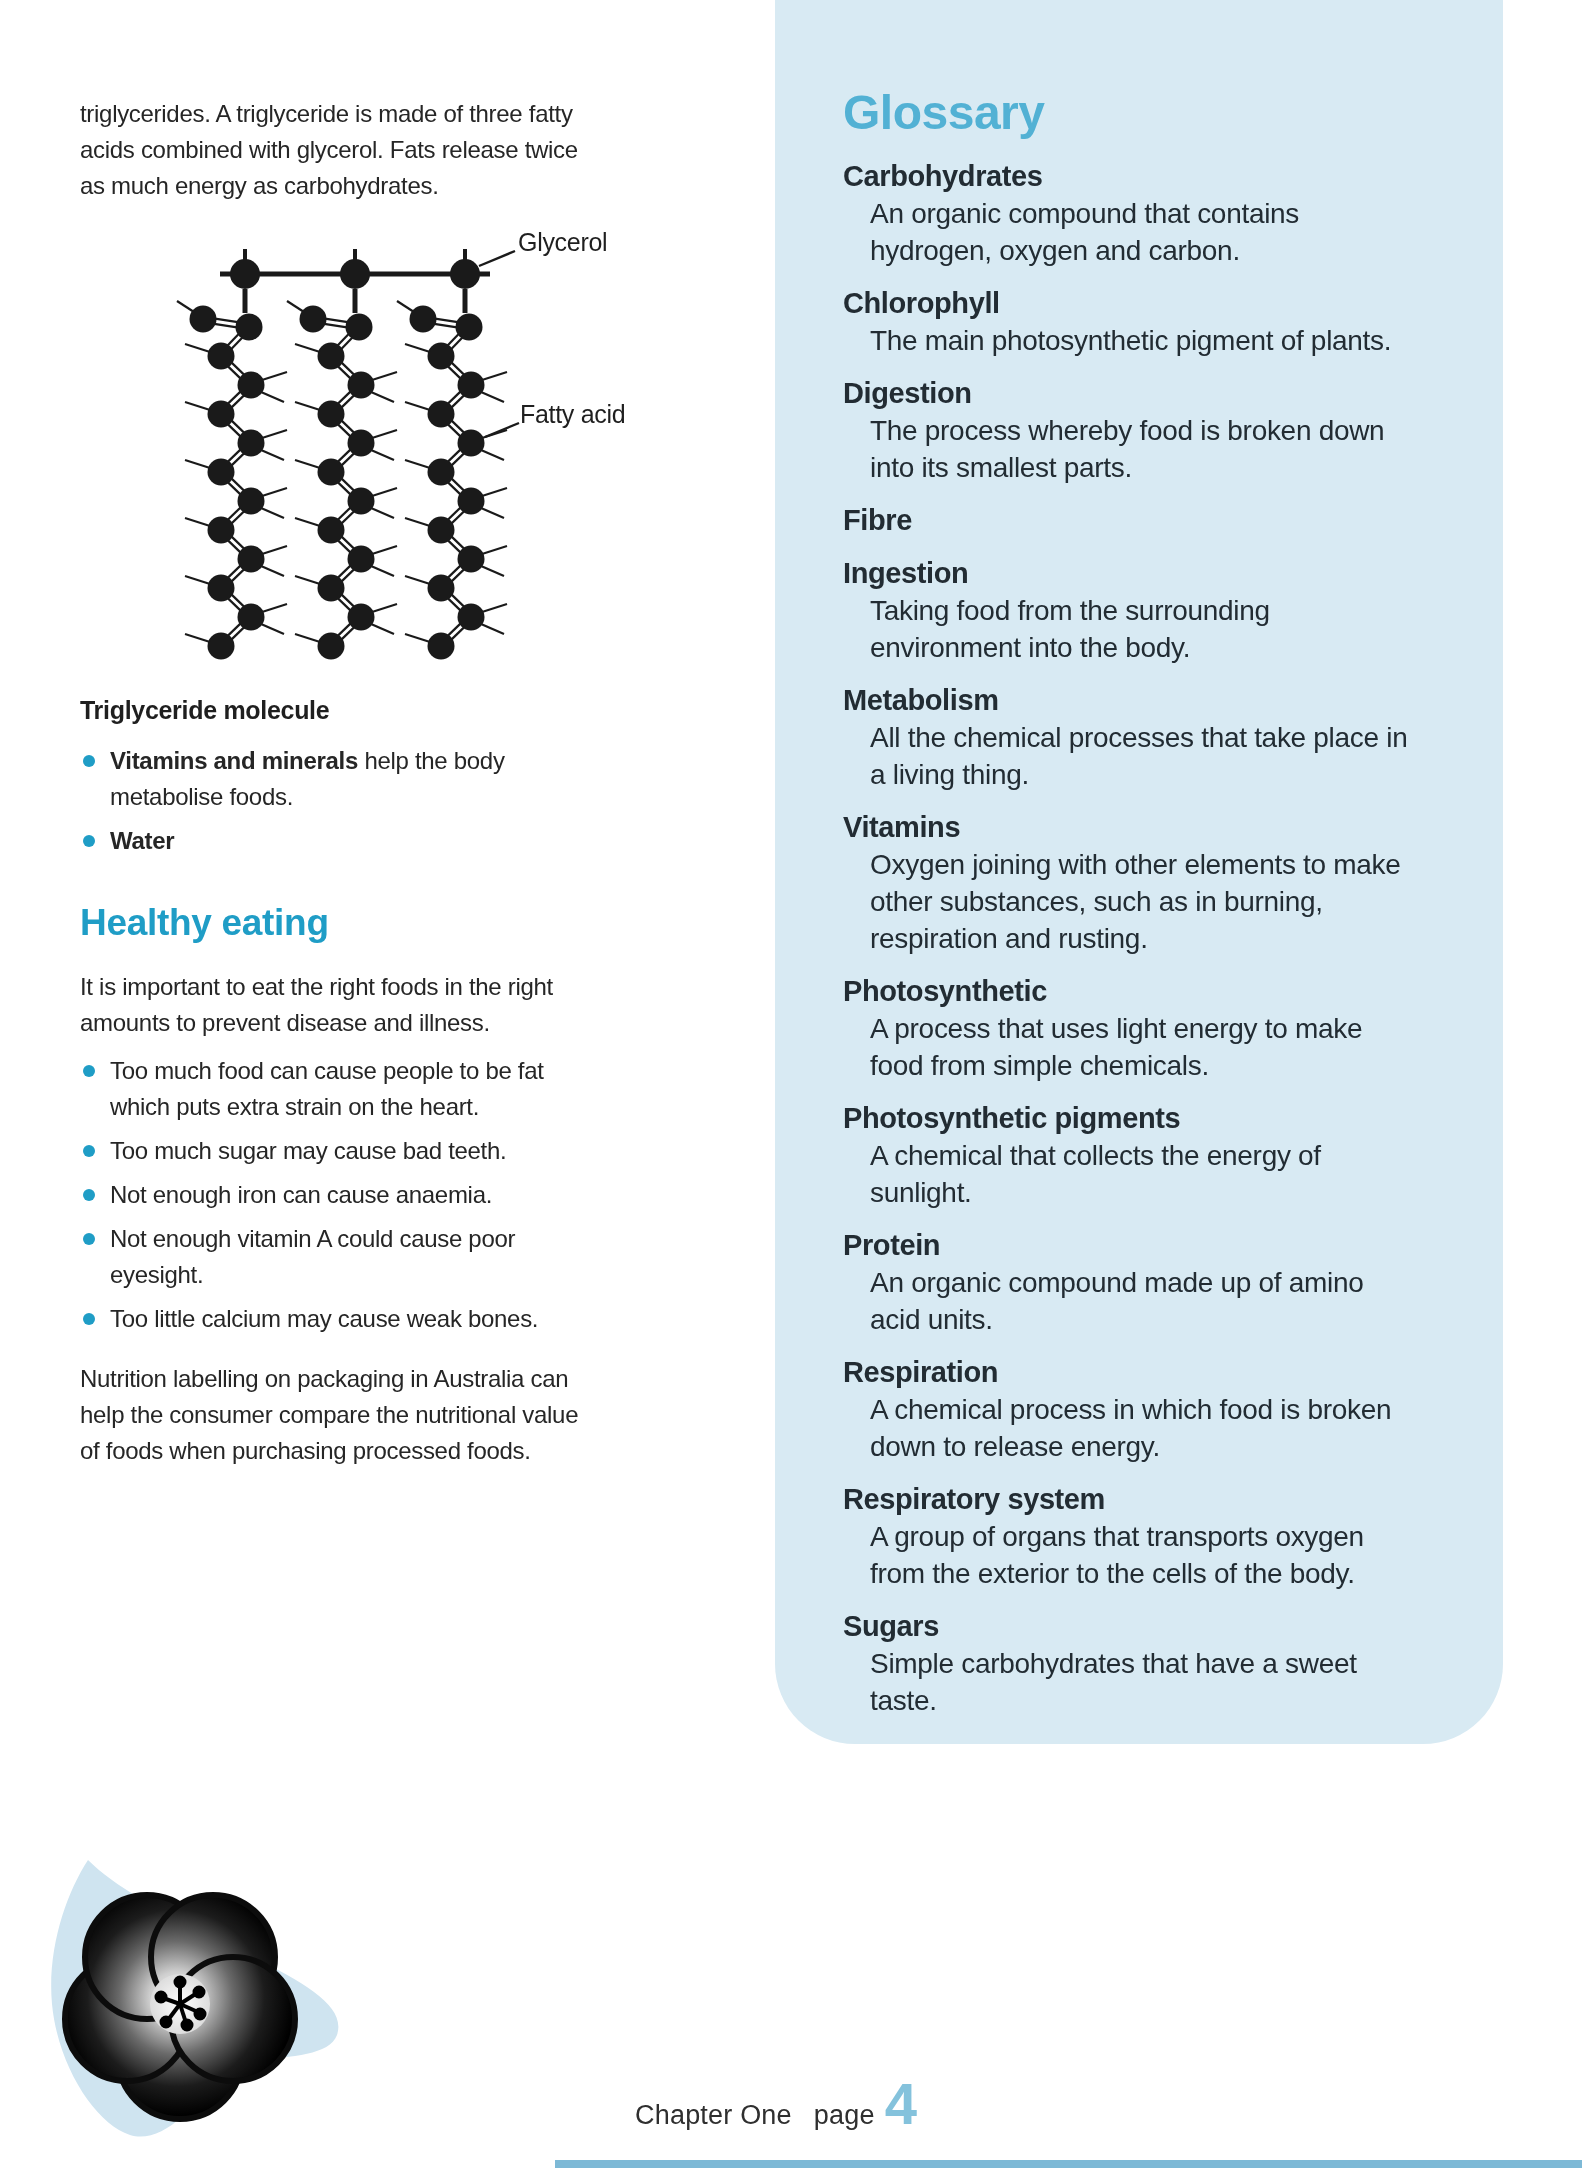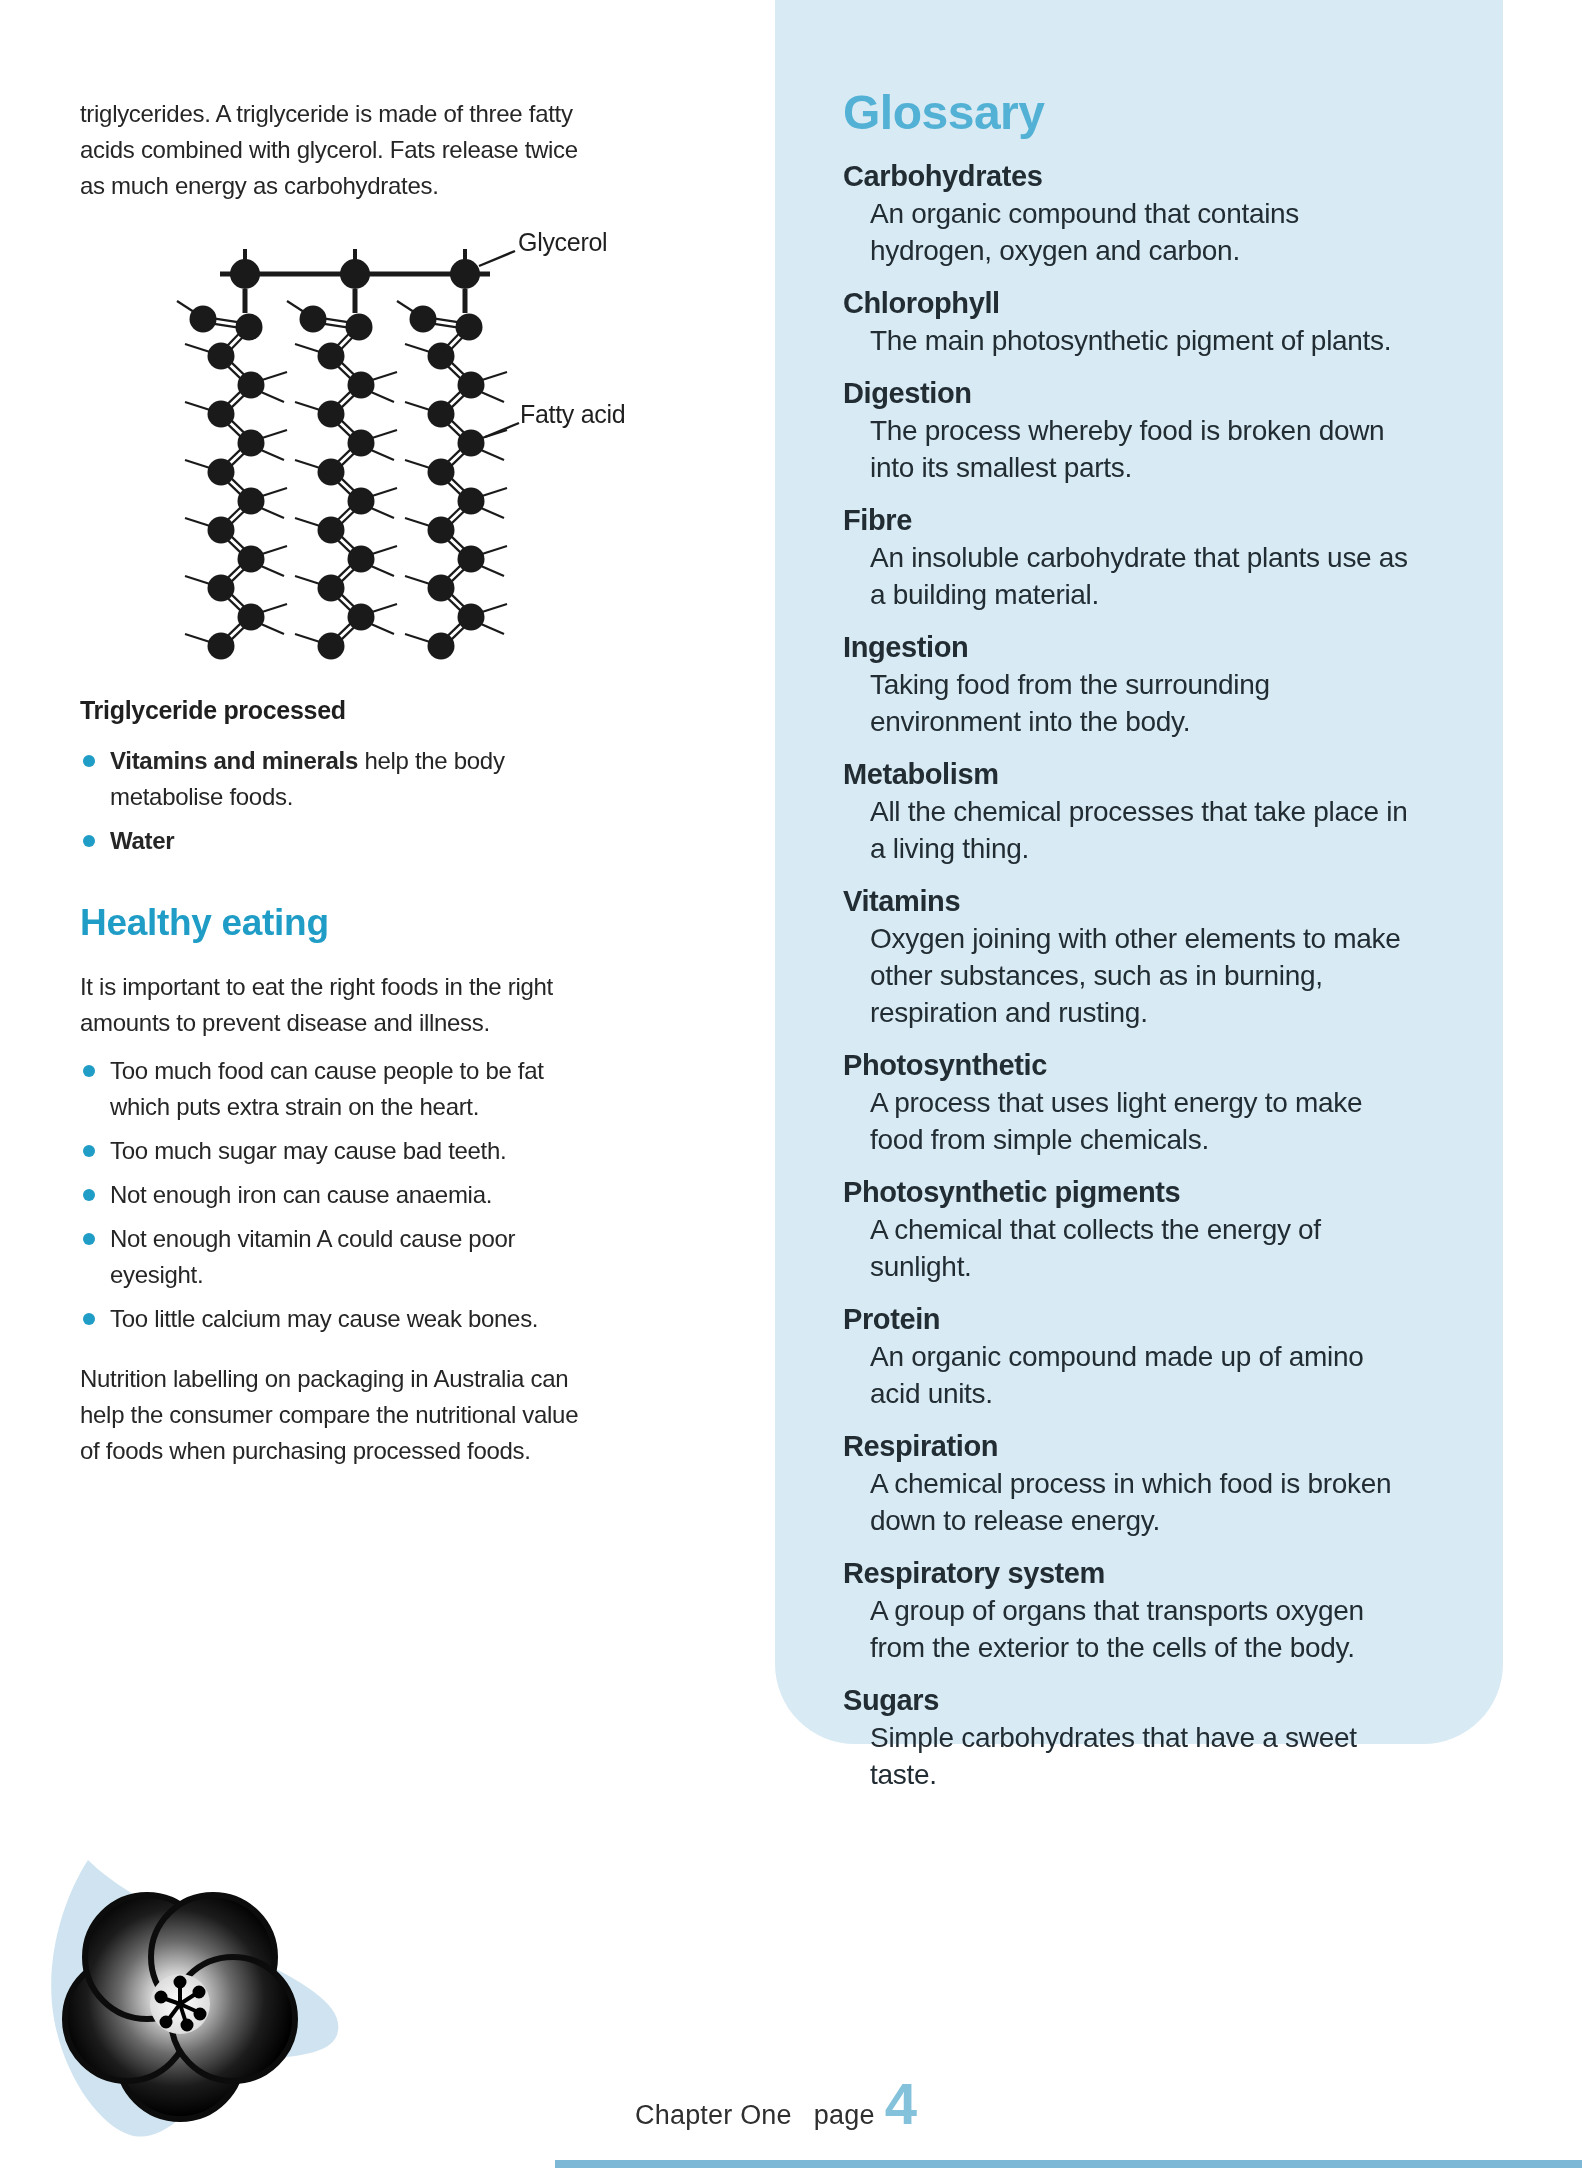--- a/index.html
+++ b/index.html
@@ -233,21 +233,21 @@
           <line x1="369" y1="373" x2="394" y2="365" stroke="#1a1a1a" stroke-width="2.2"></line>
           <line x1="368" y1="385" x2="391" y2="395" stroke="#1a1a1a" stroke-width="2.2"></line>
           <line x1="317" y1="403" x2="292" y2="395" stroke="#1a1a1a" stroke-width="2.2"></line>
           <line x1="366" y1="27" x2="402" y2="12" stroke="#1a1a1a" stroke-width="2.4"></line>
           <line x1="372" y1="198" x2="406" y2="184" stroke="#1a1a1a" stroke-width="2.4"></line>
         </svg>
       <span class="dg-label lbl-glycerol">Glycerol</span>
       <span class="dg-label lbl-fatty">Fatty acid</span>
     </div>
 
-    <p class="caption">Triglyceride processed</p>
+    <p class="caption">Triglyceride molecule</p>
 
     <ul class="dotlist">
       <li>
         <span class="lead-bold">Vitamins and minerals</span><span> help the body metabolise foods.</span>
       </li>
       <li>
         <span class="lead-bold">Water</span><span></span>
       </li>
     </ul>
 
@@ -276,21 +276,20 @@
     <div class="entry">
       <div class="term">Chlorophyll</div>
       <div class="definition">The main photosynthetic pigment of plants.</div>
     </div>
     <div class="entry">
       <div class="term">Digestion</div>
       <div class="definition">The process whereby food is broken down into its smallest parts.</div>
     </div>
     <div class="entry">
       <div class="term">Fibre</div>
-      <div class="definition">An insoluble carbohydrate that plants use as a building material.</div>
     </div>
     <div class="entry">
       <div class="term">Ingestion</div>
       <div class="definition">Taking food from the surrounding environment into the body.</div>
     </div>
     <div class="entry">
       <div class="term">Metabolism</div>
       <div class="definition">All the chemical processes that take place in a living thing.</div>
     </div>
     <div class="entry">

